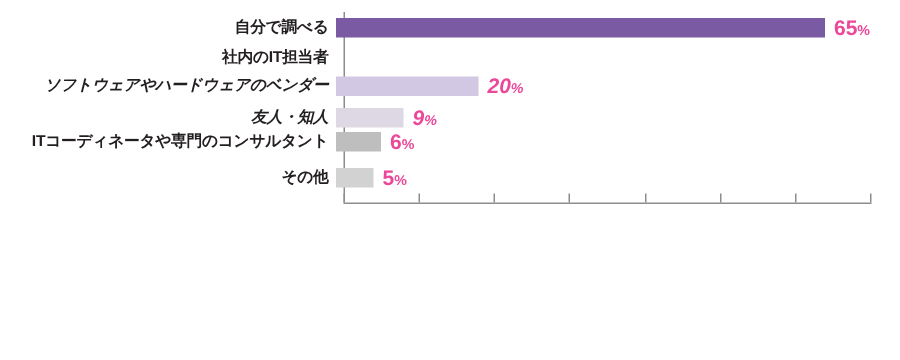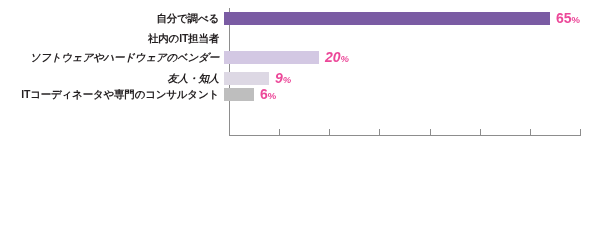--- a/index.html
+++ b/index.html
@@ -148,15 +148,22 @@
           <div class="val-label"><span>9</span><span class="pct">%</span></div>
         </div>
       </div>
       <div class="row" style="top: 84px;">
         <div class="cat-label">ITコーディネータや専門のコンサルタント</div>
         <div class="bar-wrap">
           <div class="bar" style="width: 30px; background: rgb(190, 190, 190);"></div>
           <div class="val-label"><span>6</span><span class="pct">%</span></div>
         </div>
       </div>
+      <div class="row" style="top: 108px;">
+        <div class="cat-label">その他</div>
+        <div class="bar-wrap">
+          <div class="bar" style="width: 25px; background: rgb(210, 210, 210);"></div>
+          <div class="val-label"><span>5</span><span class="pct">%</span></div>
+        </div>
+      </div>
     </div>
 
 </div>
 
 </body></html>

